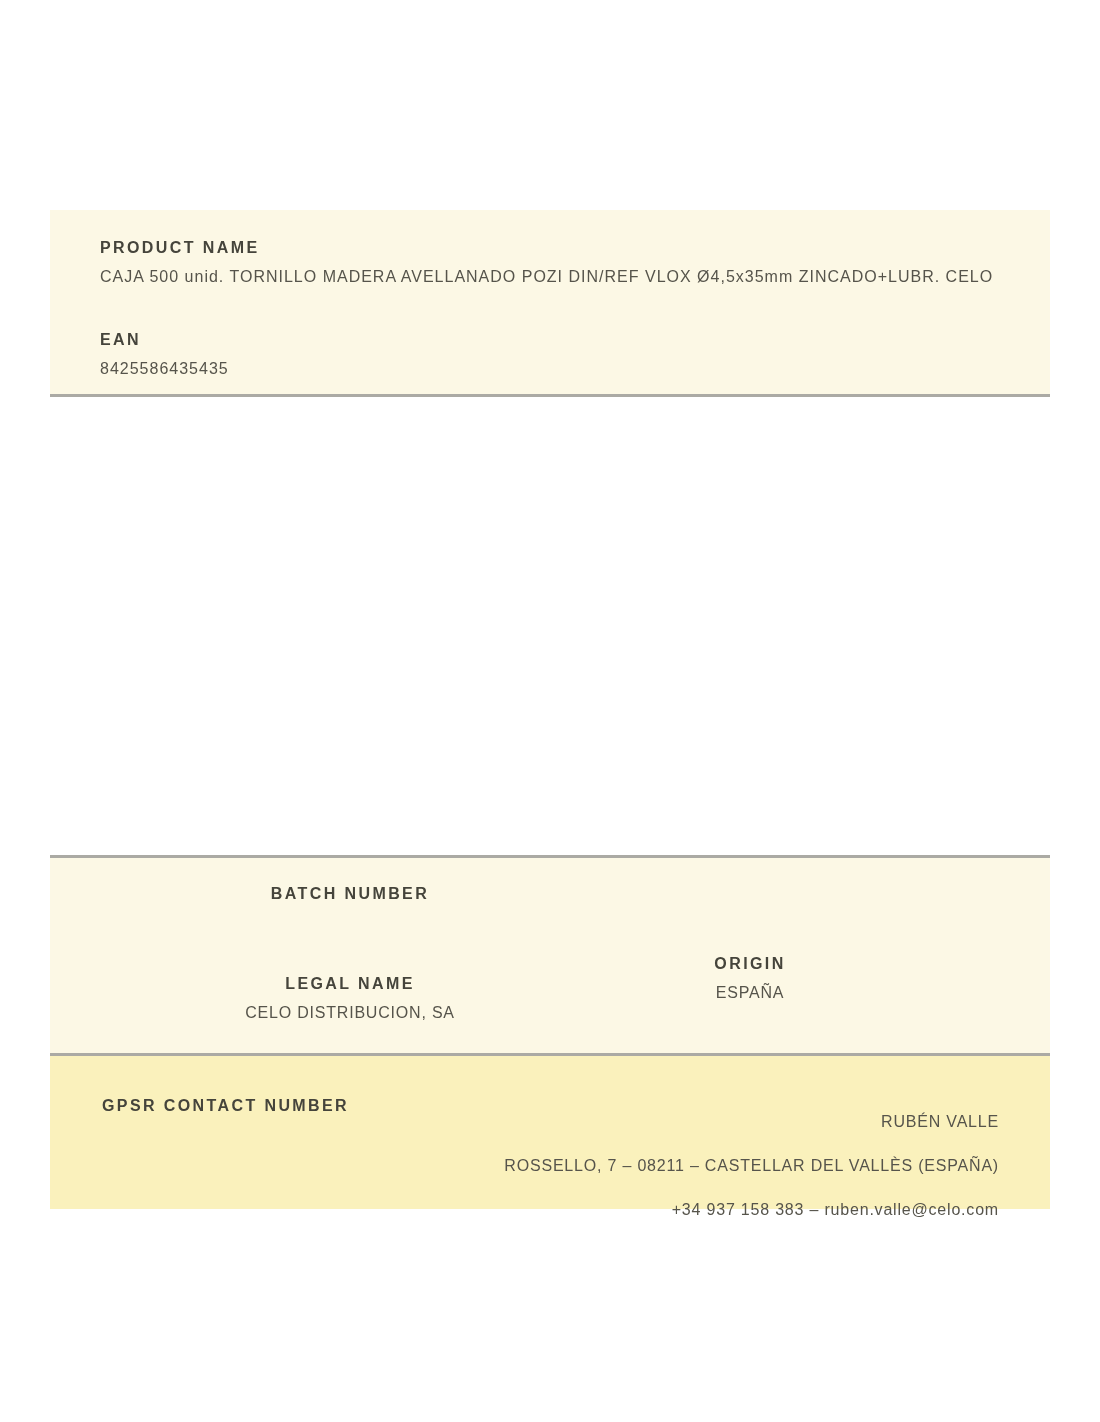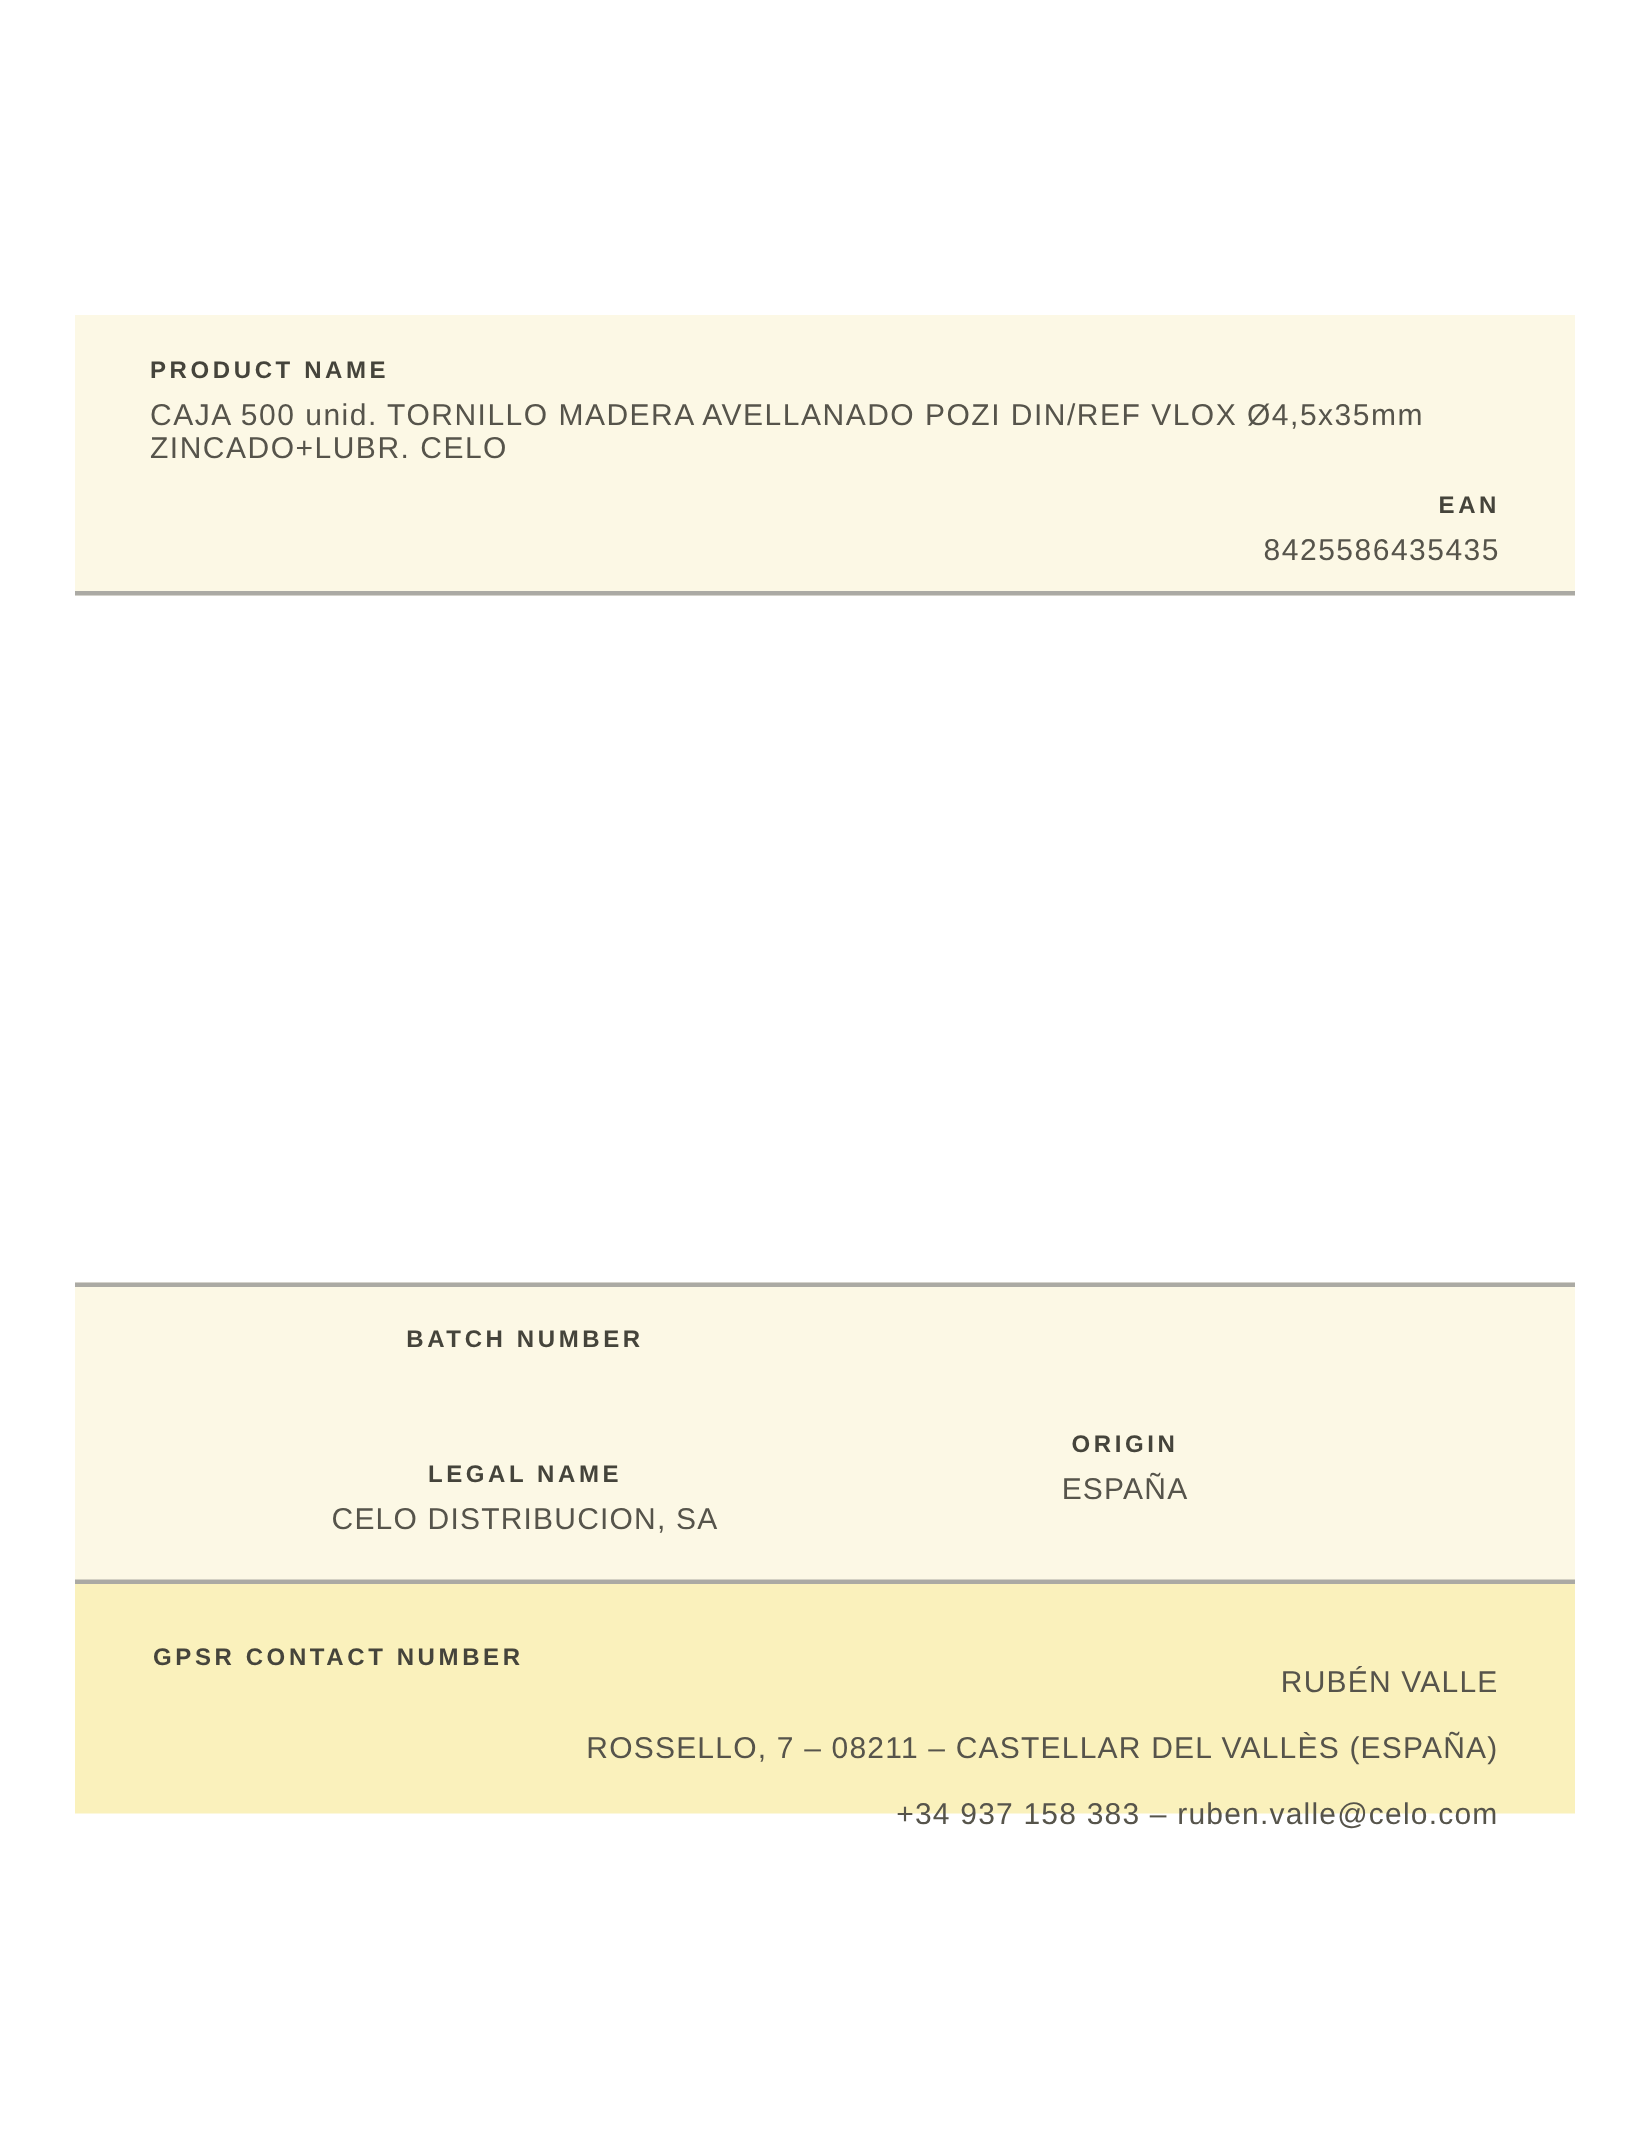--- a/index.html
+++ b/index.html
@@ -40,25 +40,25 @@
     top:1056px;height:153px;
     background:var(--panel-yellow);
     padding:36px 51px 0 52px;
     display:flex;justify-content:space-between;align-items:flex-start;
   }
   .label{
     font-weight:bold;font-size:16px;line-height:20px;
     letter-spacing:2.4px;color:var(--label-text);
   }
   .value{
-    font-size:20px;line-height:22px;
+    font-size:16px;line-height:22px;
     letter-spacing:1px;color:var(--value-text);
   }
   .panel-product .value{margin-top:8px;}
-  .field-ean{margin-top:18px;text-align:right;}
+  .field-ean{margin-top:42px;}
   .batch-col .label-row2{margin-top:70px;}
   .batch-col .value{margin-top:8px;letter-spacing:0.8px;}
   .gpsr-title{line-height:28px;white-space:nowrap;}
   .gpsr-contact{text-align:right;}
   .gpsr-contact .value{line-height:28px;letter-spacing:0.8px;margin-top:16px;}
 </style>
 </head>
 <body>
 
 <div class="sheet">

